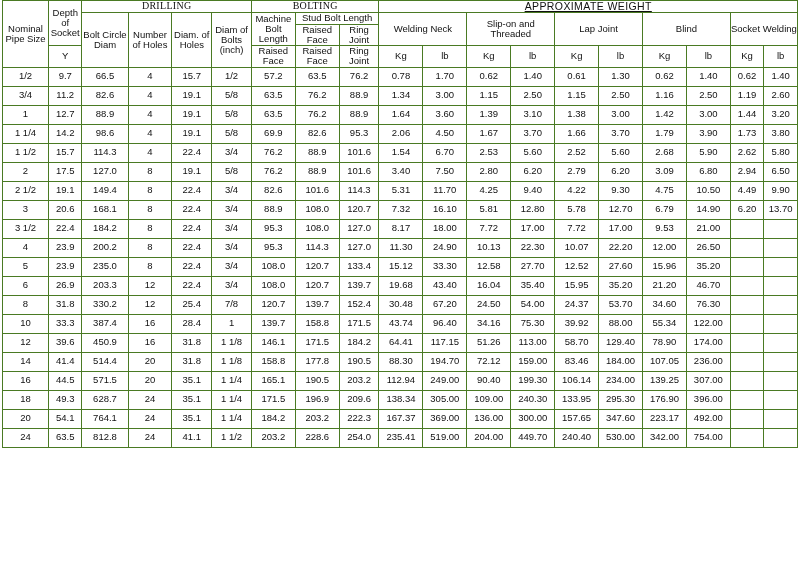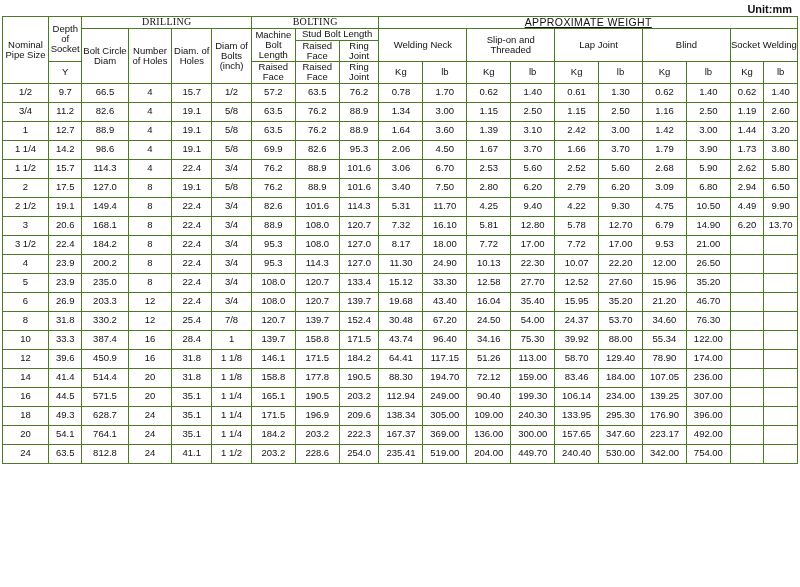--- a/index.html
+++ b/index.html
@@ -74,21 +74,20 @@
   .sep td {
     border-top: 2px solid #4a7a23;
   }
   .blank { background:#fff; }
 </style>
 </head>
 <body>
 
 <div class="page">
 
-  <div class="unit-line">Unit:mm</div>
 
   <table class="spec">
     <colgroup>
       <col style="width:44px">
         <col style="width:32px">
       <col style="width:44px">
         <col style="width:42px">
         <col style="width:38px">
         <col style="width:38px">
       <col style="width:42px">
@@ -197,21 +196,21 @@
           <td>4</td>
           <td>19.1</td>
           <td>5/8</td>
           <td>63.5</td>
           <td>76.2</td>
           <td>88.9</td>
           <td>1.64</td>
           <td>3.60</td>
           <td>1.39</td>
           <td>3.10</td>
-          <td>2.42</td>
+          <td>1.38</td>
           <td>3.00</td>
           <td>1.42</td>
           <td>3.00</td>
           <td>1.44</td>
           <td>3.20</td>
         </tr>
         <tr class="sep">
           <td>1 1/4</td>
           <td>14.2</td>
           <td>98.6</td>
@@ -235,21 +234,21 @@
         <tr>
           <td>1 1/2</td>
           <td>15.7</td>
           <td>114.3</td>
           <td>4</td>
           <td>22.4</td>
           <td>3/4</td>
           <td>76.2</td>
           <td>88.9</td>
           <td>101.6</td>
-          <td>3.06</td>
+          <td>1.54</td>
           <td>6.70</td>
           <td>2.53</td>
           <td>5.60</td>
           <td>2.52</td>
           <td>5.60</td>
           <td>2.68</td>
           <td>5.90</td>
           <td>2.62</td>
           <td>5.80</td>
         </tr>

